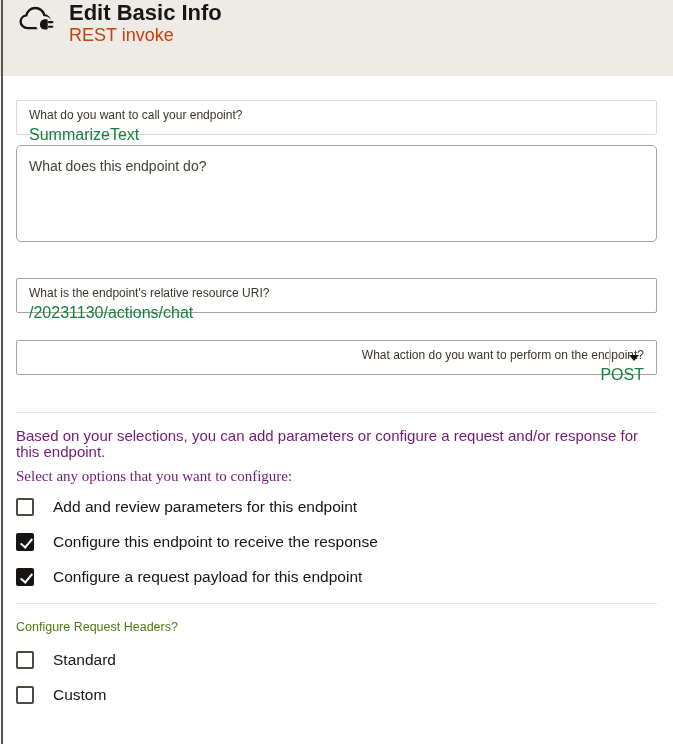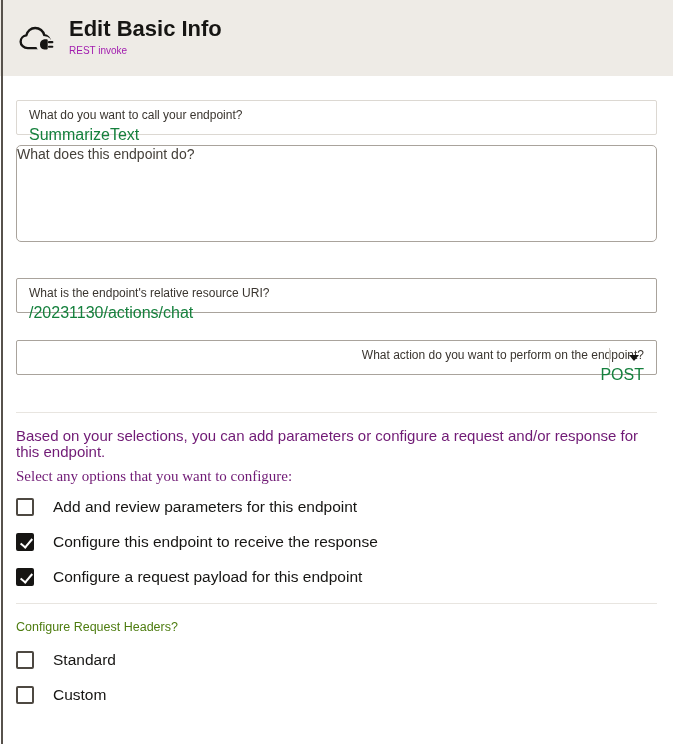--- a/index.html
+++ b/index.html
@@ -12,45 +12,45 @@
     overflow:hidden;
     box-sizing:border-box;
   }
   .page::before {
     content:""; position:absolute; left:1px; top:0; bottom:0; width:2px;
     background:#57524c; z-index:5;
   }
   
   .hdr {
     height:76px; background:#eeebe6;
-    display:flex; align-items:center; gap:12px;
+    display:flex; gap:12px;
     padding-left:17px; box-sizing:border-box;
   }
   .hdr-icon { width:40px; height:37px; flex:none; }
   .hdr-titles { display:flex; flex-direction:column; }
   .hdr-title { font-size:22px; font-weight:bold; line-height:26px; color:#161513; }
-  .hdr-sub   { font-size:10px; line-height:18px; color:#a21caf; }
+  .hdr-sub   { font-size:18px; line-height:18px; color:#c2410c; }
   
   .content { padding:0 16px; }
   .field {
     border:1px solid #a9a39c; border-radius:2px; background:#fff;
     padding:7px 12px; box-sizing:border-box; height:35px; position:relative;
   }
   .field.light { border-color:#dcd8d2; }
   .f-label { font-size:12px; line-height:15px; color:#3a352f; }
   .f-value {
     border:none; outline:none; padding:0; margin-top:2px; width:100%;
     font-family:"Liberation Sans", sans-serif; font-size:16px; line-height:20px;
     color:#15803d; background:transparent;
   }
   .field-name   { margin-top:24px; }
   .ta-box { margin-top:10px; }
   textarea.desc {
     width:100%; height:97px; box-sizing:border-box; resize:none;
-    border:1px solid #a9a39c; border-radius:5px; padding:0;
+    border:1px solid #a9a39c; border-radius:5px; padding:12px;
     font-family:"Liberation Sans", sans-serif; font-size:14px; color:#161513;
     outline:none; display:block;
   }
   textarea.desc::placeholder { color:#45403a; opacity:1; }
   .field-uri    { margin-top:36px; }
   .field-action { margin-top:27px; cursor:pointer;text-align:right; }
   .dd-sep {
     position:absolute; right:46px; top:7px; bottom:7px; width:1px; background:#cdc8c1;
   }
   .dd-btn {

